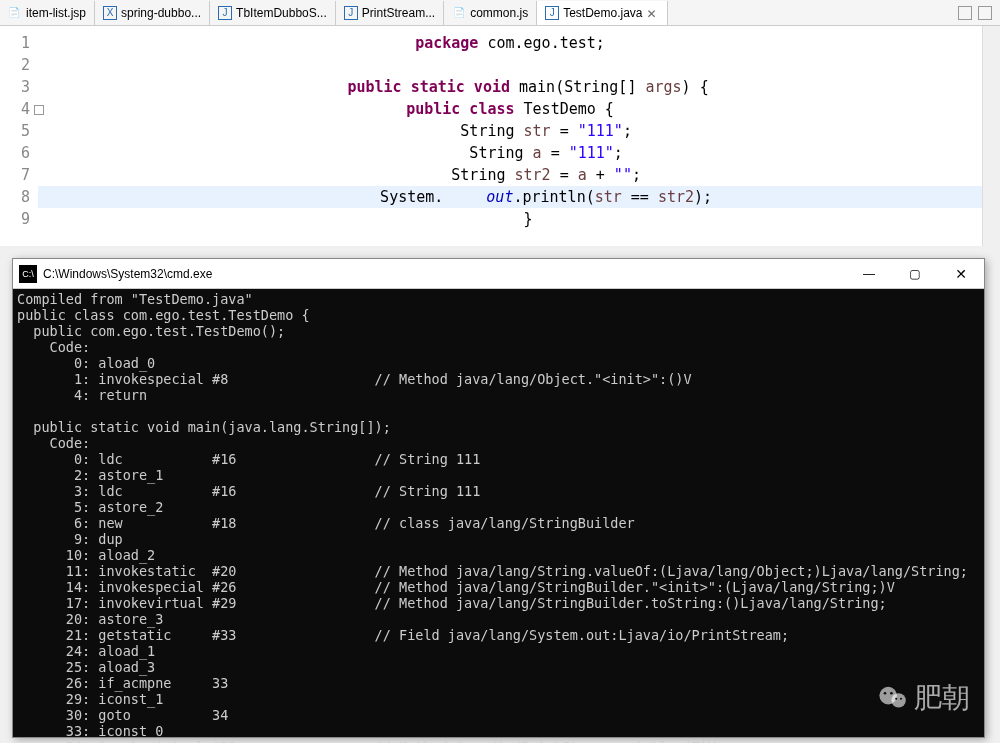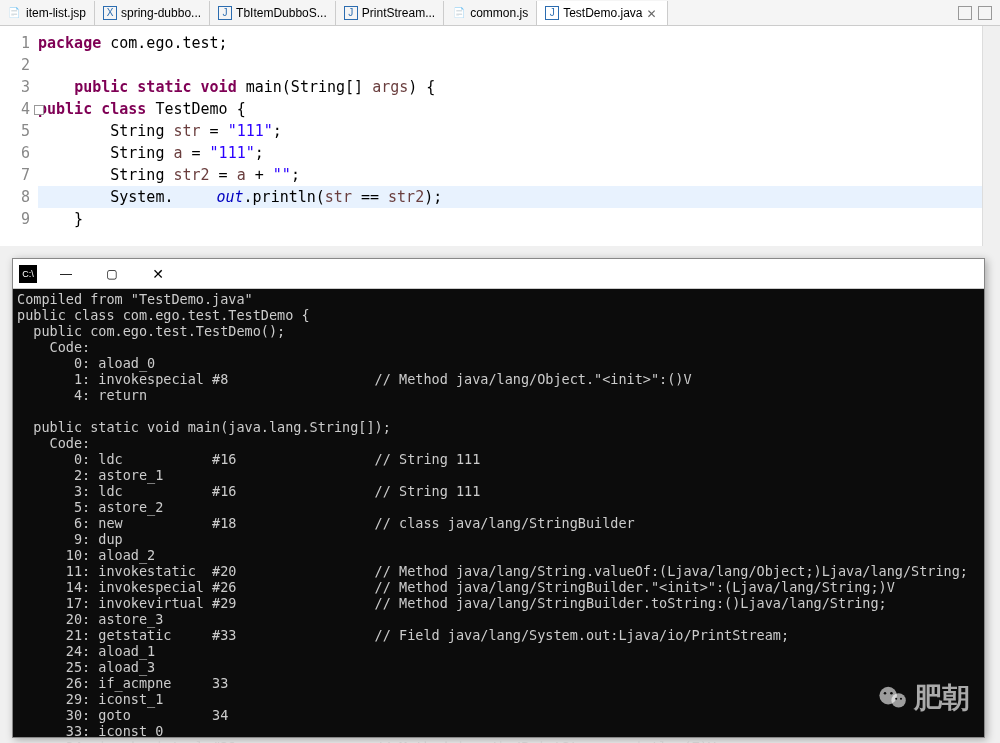--- a/index.html
+++ b/index.html
@@ -14,42 +14,42 @@
 .tab-more { padding: 0 6px; color: #333; margin-top: 48px; }
 .toolbar-icons { margin-left: auto; display: flex; gap: 6px; padding-right: 8px; }
 .tb-icon { width: 14px; height: 14px; border: 1px solid #999; }
 
 
 .editor { background: #fff; display: flex; height: 220px; position: relative; }
 .gutter { width: 38px; background: #fff; text-align: right; font-family: Consolas, monospace; font-size: 15px; color: #888; padding-top: 6px; }
 .gutter div { height: 22px; line-height: 22px; padding-right: 8px; }
 .gutter .expand { position: relative; }
 .gutter .expand::after { content: ""; position: absolute; right: -6px; top: 7px; width: 8px; height: 8px; background: #fff; border: 1px solid #999; }
-.code { flex: 1; font-family: Consolas, monospace; font-size: 15px; padding-top: 6px; overflow: hidden; }
+.code { flex: 1; font-family: Consolas, monospace; font-size: 15px; padding-top: 6px; overflow: hidden; text-align: center; }
 .code-line { height: 22px; line-height: 22px; white-space: pre; }
 .code-line.hl { background: #e8f2fe; }
 .kw { color: #7f0055; font-weight: bold; }
 .str { color: #2a00ff; }
 .id { color: #6a3e3e; }
 .static-field { color: #0000c0; font-style: italic; margin-left: 43px; }
 .vscroll { width: 18px; background: #f0f0f0; border-left: 1px solid #ddd; }
 
 
 .cmd-window { position: absolute; left: 12px; top: 258px; width: 973px; height: 480px; background: #0c0c0c; border: 1px solid #888; box-shadow: 2px 2px 8px rgba(0,0,0,0.3); }
 .cmd-title { height: 30px; background: #fff; display: flex; align-items: center; border-bottom: 1px solid #ccc; }
 .cmd-title-icon { width: 18px; height: 18px; margin: 0 6px; background: #000; color: #fff; font-size: 9px; display: flex; align-items: center; justify-content: center; }
 .cmd-title-text { font-size: 12px; flex: 1; }
 .cmd-btns { display: flex; }
 .cmd-btn { width: 46px; height: 30px; display: flex; align-items: center; justify-content: center; font-size: 12px; }
 .cmd-btn.close { font-size: 14px; }
 .cmd-body { font-family: "NSimSun", Consolas, monospace; font-size: 13.5px; color: #ccc; padding: 2px 4px; line-height: 16px; white-space: pre; overflow: hidden; }
 .cmd-body div { height: 16px; }
 
 
-.watermark { position: absolute; right: 14px; bottom: 20px; color: rgba(255,255,255,0.65); font-size: 28px; font-weight: 700; display: flex; align-items: center; gap: 6px; }
+.watermark { position: absolute; right: 14px; bottom: 20px; color: rgba(255,255,255,0.65); font-size: 28px; font-weight: 400; display: flex; align-items: center; gap: 6px; }
 .wechat-icon { width: 30px; height: 24px; }
 </style>
 </head>
 <body>
 
 <div class="tabs-bar" id="tabs-bar">
 
 <div class="tab">
       <span class="tab-icon">📄</span>
       <span>item-list.jsp</span>
@@ -104,20 +104,21 @@
       <div class="code-line">        String <span class="id">str2</span> = <span class="id">a</span> + <span class="str">""</span>;</div>
       <div class="code-line hl">        System.<span class="static-field">out</span>.println(<span class="id">str</span> == <span class="id">str2</span>);</div>
       <div class="code-line">    }</div>
     </div>
   <div class="vscroll"></div>
 </div>
 
 <div class="cmd-window">
   <div class="cmd-title">
     <div class="cmd-title-icon">C:\</div>
+    <div class="cmd-title-text">C:\Windows\System32\cmd.exe</div>
     <div class="cmd-btns">
       <div class="cmd-btn">—</div>
       <div class="cmd-btn">▢</div>
       <div class="cmd-btn close">✕</div>
     </div>
   </div>
   <div class="cmd-body" id="cmd-body"><div>Compiled from "TestDemo.java"</div><div>public class com.ego.test.TestDemo {</div><div>  public com.ego.test.TestDemo();</div><div>    Code:</div><div>       0: aload_0</div><div>       1: invokespecial #8                  // Method java/lang/Object."&lt;init&gt;":()V</div><div>       4: return</div><div></div><div>  public static void main(java.lang.String[]);</div><div>    Code:</div><div>       0: ldc           #16                 // String 111</div><div>       2: astore_1</div><div>       3: ldc           #16                 // String 111</div><div>       5: astore_2</div><div>       6: new           #18                 // class java/lang/StringBuilder</div><div>       9: dup</div><div>      10: aload_2</div><div>      11: invokestatic  #20                 // Method java/lang/String.valueOf:(Ljava/lang/Object;)Ljava/lang/String;</div><div>      14: invokespecial #26                 // Method java/lang/StringBuilder."&lt;init&gt;":(Ljava/lang/String;)V</div><div>      17: invokevirtual #29                 // Method java/lang/StringBuilder.toString:()Ljava/lang/String;</div><div>      20: astore_3</div><div>      21: getstatic     #33                 // Field java/lang/System.out:Ljava/io/PrintStream;</div><div>      24: aload_1</div><div>      25: aload_3</div><div>      26: if_acmpne     33</div><div>      29: iconst_1</div><div>      30: goto          34</div><div>      33: iconst_0</div><div>      34: invokevirtual #39                 // Method java/io/PrintStream.println:(Z)V</div></div>
   <div class="watermark">
     <svg class="wechat-icon" viewBox="0 0 36 30" fill="rgba(255,255,255,0.6)">
       <circle cx="12" cy="12" r="11"></circle>

